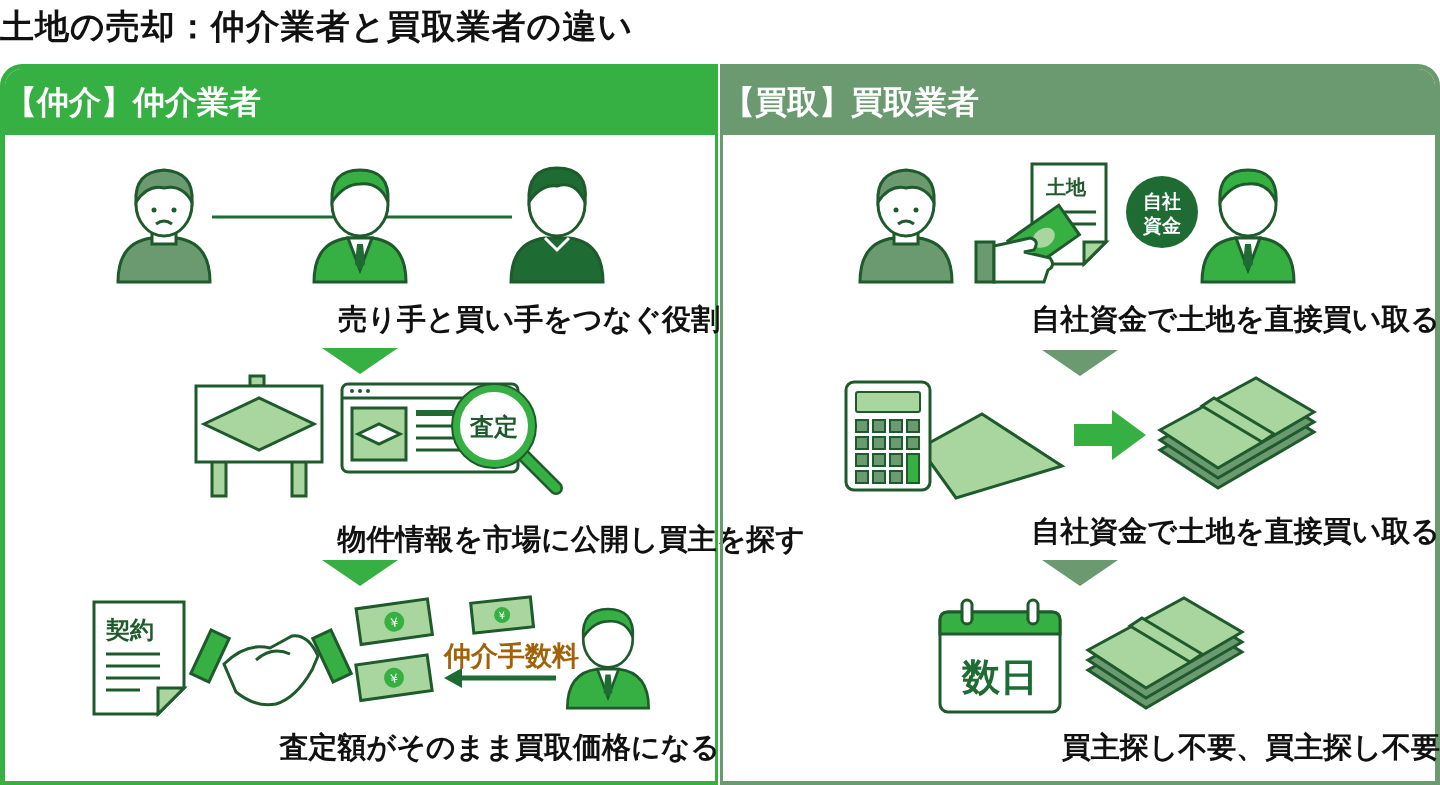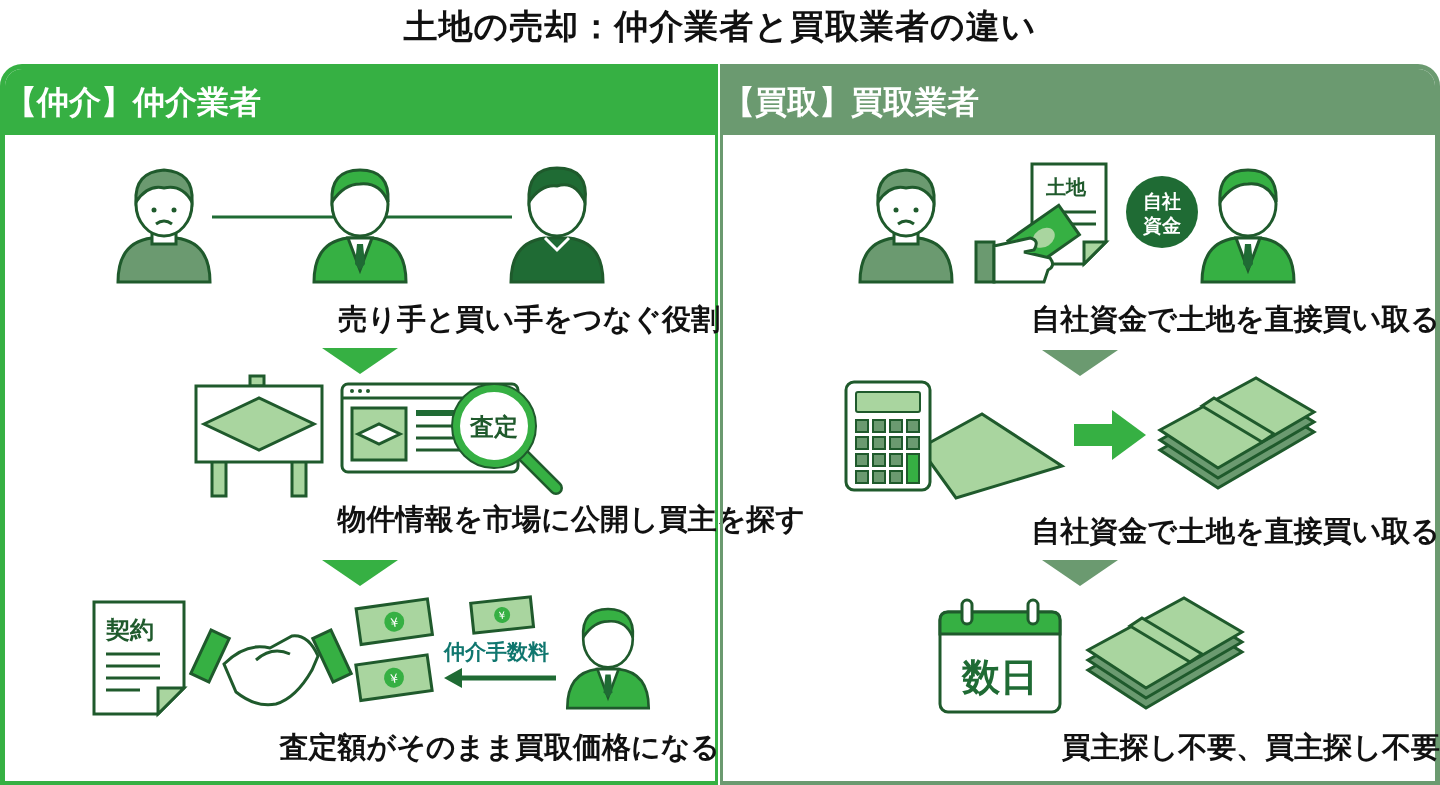--- a/index.html
+++ b/index.html
@@ -1,17 +1,17 @@
 <!DOCTYPE html>
 <html><head>
 <meta charset="utf-8">
 <style>
 *{box-sizing:border-box;margin:0;padding:0}
 html,body{width:1440px;height:785px;background:#fff;overflow:hidden;font-family:"DejaVu Sans","Liberation Sans",sans-serif;color:#111}
-.title{position:absolute;left:0;top:0;width:1440px;height:58px;text-align:center;font-size:34px;font-weight:bold;line-height:52px;letter-spacing:1px}
+.title{position:absolute;left:0;top:0;width:1440px;height:58px;text-align:left;font-size:34px;font-weight:bold;line-height:52px;letter-spacing:1px}
 .panel{position:absolute;top:64px;height:721px;width:718px;border-radius:22px 0 0 0}
 .panel.left{left:0;border:5px solid #36b043;border-bottom-width:4px;border-right-width:3px}
 .panel.right{left:720px;width:720px;border:5px solid #6b9a70;border-left-width:3px;border-radius:0 22px 0 0;border-bottom-width:4px}
 .phead{height:66px;color:#fff;font-size:32px;font-weight:bold;line-height:66px}
 .left .phead{background:#36b043;border-radius:17px 0 0 0}
 .right .phead{background:#6b9a70;border-radius:0 17px 0 0}
 .step{position:absolute;text-align:right;font-size:29px;font-weight:bold;color:#111}
 .tri{position:absolute;width:0;height:0;border-left:38px solid transparent;border-right:38px solid transparent;border-top:26px solid #36b043}
 svg{position:absolute;overflow:visible}
 </style>
@@ -72,21 +72,21 @@
   <line x1="76" y1="56" x2="150" y2="56" stroke="#1f5a2c" stroke-width="3"></line>
   <line x1="76" y1="68" x2="150" y2="68" stroke="#1f5a2c" stroke-width="3"></line>
 </svg>
 <svg style="left:448px;top:380px" width="120" height="120" viewBox="0 0 120 120">
   <line x1="72" y1="72" x2="108" y2="108" stroke="#1f5a2c" stroke-width="14" stroke-linecap="round"></line>
   <line x1="72" y1="72" x2="108" y2="108" stroke="#36b043" stroke-width="9" stroke-linecap="round"></line>
   <circle cx="46" cy="46" r="38" fill="#fff" stroke="#36b043" stroke-width="8"></circle>
   <circle cx="46" cy="46" r="42" fill="none" stroke="#1f5a2c" stroke-width="2"></circle>
   <text x="46" y="55" text-anchor="middle" font-size="24" font-weight="bold" fill="#1f5a2c">査定</text>
 </svg>
-<div class="step" style="left:0;width:805px;top:500px">物件情報を市場に公開し買主を探す</div>
+<div class="step" style="left:0;width:805px;top:520px">物件情報を市場に公開し買主を探す</div>
 <div class="tri" style="left:322px;top:560px"></div>
 
 <svg style="left:92px;top:600px" width="96" height="116" viewBox="0 0 96 116">
   <path d="M2 2 L92 2 L92 88 L66 114 L2 114Z" fill="#fff" stroke="#1f5a2c" stroke-width="3"></path>
   <path d="M92 88 L66 88 L66 114Z" fill="#a9d59f" stroke="#1f5a2c" stroke-width="3"></path>
   <text x="14" y="38" font-size="24" font-weight="bold" fill="#1f5a2c">契約</text>
   <line x1="14" y1="54" x2="68" y2="54" stroke="#1f5a2c" stroke-width="3"></line>
   <line x1="14" y1="66" x2="68" y2="66" stroke="#1f5a2c" stroke-width="3"></line>
   <line x1="14" y1="78" x2="68" y2="78" stroke="#1f5a2c" stroke-width="3"></line>
   <line x1="14" y1="90" x2="48" y2="90" stroke="#1f5a2c" stroke-width="3"></line>
@@ -107,21 +107,21 @@
       <rect x="120" y="2" width="60" height="30" fill="#a9d59f" stroke="#1f5a2c" stroke-width="3"></rect>
       <circle cx="150" cy="17" r="8" fill="#36b043"></circle>
       <text x="150" y="21" text-anchor="middle" font-size="10" fill="#fff">¥</text>
     </g>
   <g transform="rotate(-8 40 80)">
       <rect x="6" y="62" width="72" height="36" fill="#a9d59f" stroke="#1f5a2c" stroke-width="3"></rect>
       <circle cx="42" cy="80" r="10" fill="#36b043"></circle>
       <text x="42" y="85" text-anchor="middle" font-size="12" fill="#fff">¥</text>
     </g>
 </svg>
-<div style="position:absolute;left:444px;top:638px;font-size:21px;font-weight:bold;color:#0f766e">仲介手数料</div>
+<div style="position:absolute;left:444px;top:638px;font-size:27px;font-weight:bold;color:#a16207">仲介手数料</div>
 <svg style="left:444px;top:668px" width="112" height="20" viewBox="0 0 112 20">
   <line x1="14" y1="10" x2="112" y2="10" stroke="#1f6b34" stroke-width="5"></line>
     <path d="M0 10 L18 0 L18 20Z" fill="#1f6b34"></path>
 </svg>
 <svg style="left:562px;top:600px" width="92" height="110" viewBox="0 0 104 124">
   <path d="M6 122 Q6 82 40 78 L64 78 Q98 82 98 122 Z" fill="#36b043" stroke="#1f5a2c" stroke-width="3"></path>
   <path d="M40 78 L52 110 L64 78Z" fill="#fff" stroke="#1f5a2c" stroke-width="3"></path>
   <path d="M49 84 L55 84 L57 104 L52 110 L47 104Z" fill="#1f6b34"></path>
   <ellipse cx="52" cy="44" rx="28" ry="32" fill="#fff" stroke="#1f5a2c" stroke-width="3"></ellipse>
   <path d="M24 42 Q22 10 52 10 Q82 10 80 42 Q72 22 52 24 Q36 24 24 42Z" fill="#36b043" stroke="#1f5a2c" stroke-width="3"></path>

